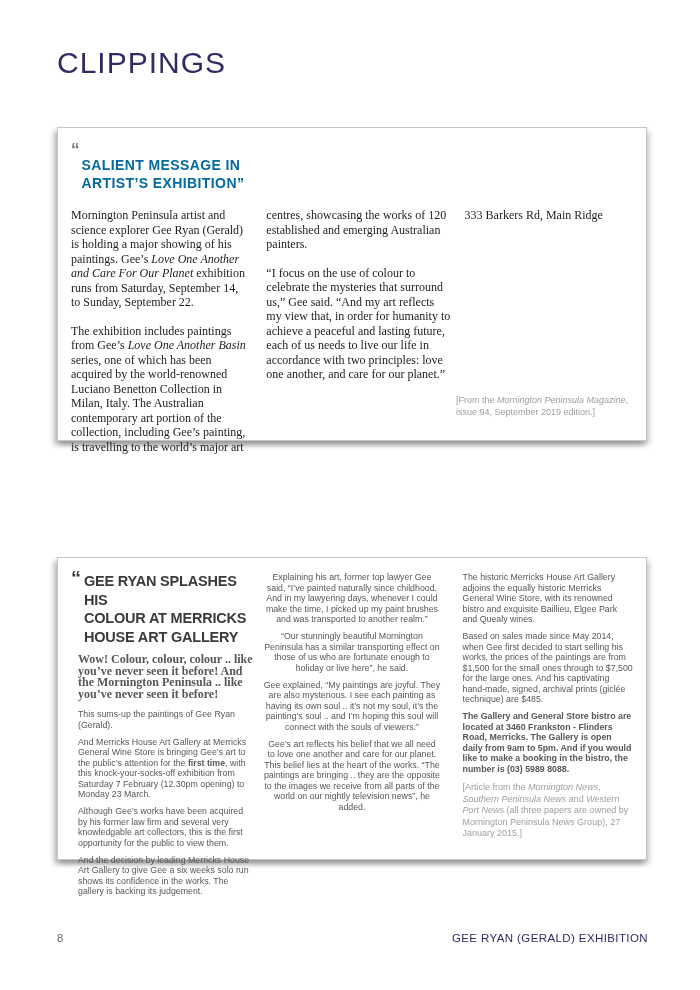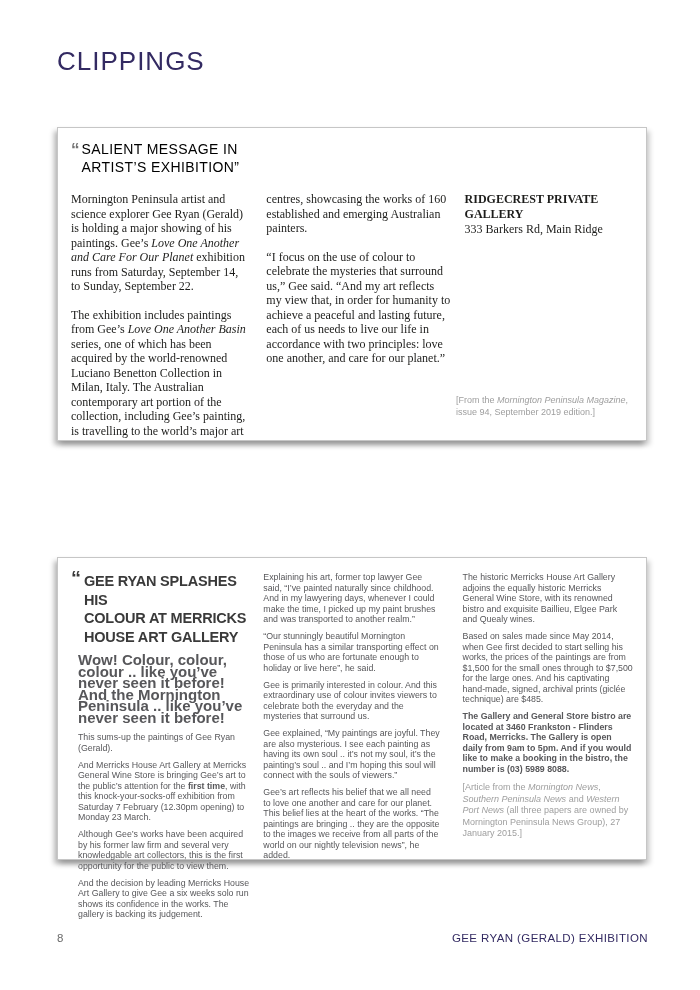--- a/index.html
+++ b/index.html
@@ -5,38 +5,38 @@
   html,body{margin:0;padding:0;}
   body{
     width:700px;height:990px;position:relative;background:#ffffff;
     font-family:"Liberation Sans",sans-serif;overflow:hidden;
   }
   .it{font-style:italic;}
   .bd{font-weight:bold;text-align:center;}
 
   .page-title{
     position:absolute;left:57px;top:46px;margin:0;
-    font-size:26px;font-weight:400;letter-spacing:1px;color:#332a62;
+    font-size:30px;font-weight:400;letter-spacing:1px;color:#332a62;
   }
 
   .clip-box{
     position:absolute;left:57px;width:590px;background:#fff;
     border:1px solid #c6c6c6;
     box-shadow:-3px 4px 5px rgba(0,0,0,0.28), 3px 4px 5px rgba(0,0,0,0.18);
     box-sizing:border-box;
   }
   #box1{top:127px;height:314px;padding:13px 13px 0 13px;}
   #box2{top:557px;height:303px;padding:14px 13px 0 20px;}
 
   
   .clip1-head{display:flex;align-items:flex-start;}
   .q1{font-size:17px;font-weight:bold;color:#757575;line-height:14px;margin-top:2px;}
   .clip1-headline{
-    margin:0 0 0 2px;font-size:14px;font-weight:normal;line-height:17.5px;
-    letter-spacing:0.4px;color:#000000;
+    margin:16px 0 0 2px;font-size:14px;font-weight:bold;line-height:17.5px;
+    letter-spacing:0.4px;color:#0369a1;
   }
   .clip1-cols{display:flex;margin-top:16px;}
   .clip1-cols .col{
     font-family:"Liberation Serif",serif;font-size:12px;line-height:14.5px;color:#1d1d1b;
   }
   .c1a{width:181px;margin-right:16px;}
   .c1b{width:186px;margin-right:14px;}
   .c1c{width:170px;}
   .clip1-cols p{margin:0 0 14px 0;}
   .gallery-name{font-weight:bold;line-height:15px;margin:0 !important;}
@@ -44,38 +44,39 @@
   .gallery-details{margin:13px 0 0 0 !important;line-height:15.5px;}
   .citation{
     font-family:"Liberation Sans",sans-serif;font-size:9px;line-height:11.5px;color:#9e9e9e;
   }
   .clip1-citation{position:absolute;left:398px;bottom:22px;width:182px;}
   .clip1-citation p{margin:0;}
 
   
   .clip2-cols{display:flex;}
   .c2a{width:180px;margin-right:10px;}
-  .c2b{width:182px;margin-right:22px;}
+  .c2b{width:182px;margin-right:22px;text-align:center;}
   .c2c{width:175px;}
   .clip2-cols,.clip2-cols .col{
     font-size:8.8px;line-height:10.5px;color:#57575a;
   }
   .clip2-cols p{margin:0 0 6.5px 0;}
   .clip2-headwrap{position:relative;margin-left:6px;}
   .q2{
     position:absolute;left:-13px;top:-3px;
     font-size:20px;font-weight:bold;color:#3a3a3a;line-height:18px;
   }
   .clip2-headline{
     margin:0;font-size:14.5px;font-weight:bold;line-height:18.5px;
     letter-spacing:-0.2px;color:#3a3a3a;
   }
   .subhead{
-    font-size:15px;line-height:11.5px;font-weight:bold;color:#57575a;
+    font-size:12px;line-height:11.5px;font-weight:bold;color:#57575a;
     margin:8px 0 9px 0 !important;
+    font-family:Liberation Serif, serif;
   }
   .clip2-cols .bold{font-weight:bold;}
   .clip2-cols .citation{margin-top:8px;}
 
   
   .footer-pagenum{
     position:absolute;left:57px;top:932px;font-size:11.5px;color:#6b6b6b;
   }
   .footer-title{
     position:absolute;left:57px;top:932px;width:591px;text-align:right;
@@ -91,25 +92,24 @@
   <div class="clip1-head">
     <span class="q1">“</span>
     <h2 class="clip1-headline">SALIENT MESSAGE IN<br>ARTIST’S EXHIBITION”</h2>
   </div>
   <div class="clip1-cols">
     <div class="col c1a">
         <p><span>Mornington Peninsula artist and science explorer Gee Ryan (Gerald) is holding a major showing of his paintings. Gee’s </span><span class="it">Love One Another and Care For Our Planet</span><span> exhibition runs from Saturday, September 14, to Sunday, September 22.</span></p>
         <p><span>The exhibition includes paintings from Gee’s </span><span class="it">Love One Another Basin</span><span> series, one of which has been acquired by the world-renowned Luciano Benetton Collection in Milan, Italy. The Australian contemporary art portion of the collection, including Gee’s painting, is travelling to the world’s major art</span></p>
       </div>
     <div class="col c1b">
-        <p><span>centres, showcasing the works of 160 established and emerging Australian painters.</span></p>
+        <p><span>centres, showcasing the works of 120 established and emerging Australian painters.</span></p>
         <p><span>“I focus on the use of colour to celebrate the mysteries that surround us,” Gee said. “And my art reflects my view that, in order for humanity to achieve a peaceful and lasting future, each of us needs to live our life in accordance with two principles: love one another, and care for our planet.”</span></p>
       </div>
     <div class="col c1c">
-      <p class="gallery-name">RIDGECREST PRIVATE GALLERY</p>
       <p class="gallery-addr">333 Barkers Rd, Main Ridge</p>
     </div>
   </div>
   <div class="clip1-citation citation">
       <p><span>[From the </span><span class="it">Mornington Peninsula Magazine</span><span>, issue 94, September 2019 edition.]</span></p>
     </div>
 </section>
 
 <section class="clip-box" id="box2">
   <div class="clip2-cols">
@@ -122,21 +122,20 @@
       <div>
           <p><span>This sums-up the paintings of Gee Ryan (Gerald).</span></p>
           <p><span>And Merricks House Art Gallery at Merricks General Wine Store is bringing Gee’s art to the public’s attention for the </span><span class="bd">first time</span><span>, with this knock-your-socks-off exhibition from Saturday 7 February (12.30pm opening) to Monday 23 March.</span></p>
           <p><span>Although Gee’s works have been acquired by his former law firm and several very knowledgable art collectors, this is the first opportunity for the public to view them.</span></p>
           <p><span>And the decision by leading Merricks House Art Gallery to give Gee a six weeks solo run shows its confidence in the works. The gallery is backing its judgement.</span></p>
         </div>
     </div>
     <div class="col c2b">
         <p><span>Explaining his art, former top lawyer Gee said, “I’ve painted naturally since childhood. And in my lawyering days, whenever I could make the time, I picked up my paint brushes and was transported to another realm.”</span></p>
         <p><span>“Our stunningly beautiful Mornington Peninsula has a similar transporting effect on those of us who are fortunate enough to holiday or live here”, he said.</span></p>
-        <p><span>Gee is primarily interested in colour. And this extraordinary use of colour invites viewers to celebrate both the everyday and the mysteries that surround us.</span></p>
         <p><span>Gee explained, “My paintings are joyful. They are also mysterious. I see each painting as having its own soul .. it’s not my soul, it’s the painting’s soul .. and I’m hoping this soul will connect with the souls of viewers.”</span></p>
         <p><span>Gee’s art reflects his belief that we all need to love one another and care for our planet. This belief lies at the heart of the works. “The paintings are bringing .. they are the opposite to the images we receive from all parts of the world on our nightly television news”, he added.</span></p>
       </div>
     <div class="col c2c">
         <p><span>The historic Merricks House Art Gallery adjoins the equally historic Merricks General Wine Store, with its renowned bistro and exquisite Baillieu, Elgee Park and Quealy wines.</span></p>
         <p><span>Based on sales made since May 2014, when Gee first decided to start selling his works, the prices of the paintings are from $1,500 for the small ones through to $7,500 for the large ones. And his captivating hand-made, signed, archival prints (giclée technique) are $485.</span></p>
         <p class="bold"><span>The Gallery and General Store bistro are located at 3460 Frankston - Flinders Road, Merricks. The Gallery is open daily from 9am to 5pm. And if you would like to make a booking in the bistro, the number is (03) 5989 8088.</span></p>
         <p class="citation"><span>[Article from the </span><span class="it">Mornington News</span><span>, </span><span class="it">Southern Peninsula News</span><span> and </span><span class="it">Western Port News</span><span> (all three papers are owned by Mornington Peninsula News Group), 27 January 2015.]</span></p>
       </div>
   </div>

